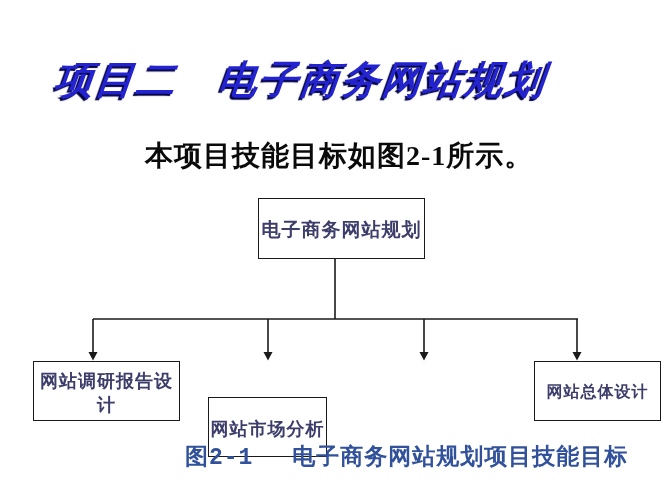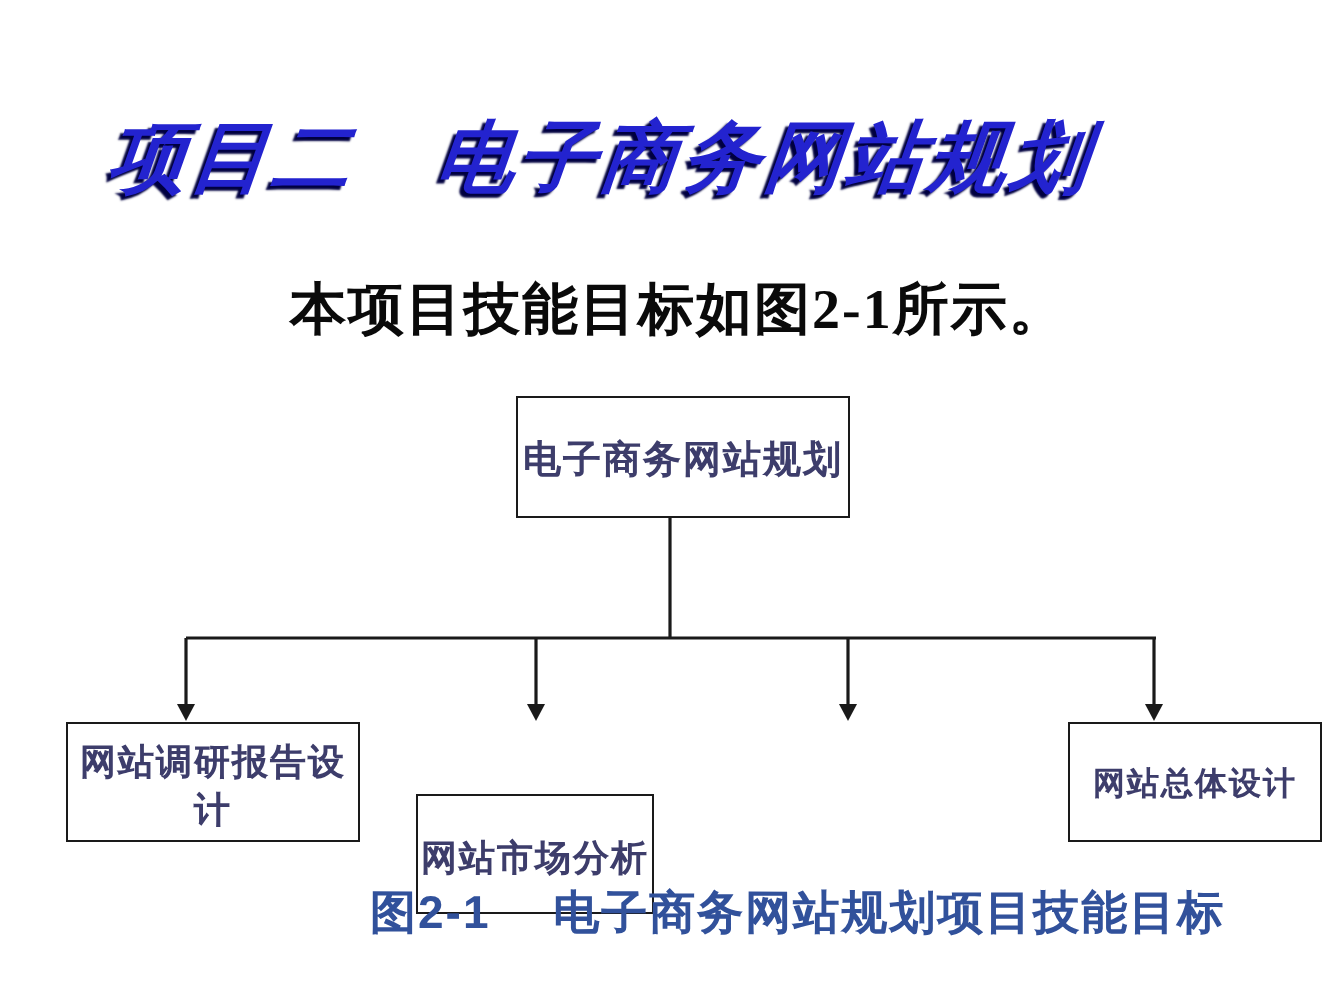--- a/index.html
+++ b/index.html
@@ -46,21 +46,21 @@
     padding-top:3px;
   }
   .node-root{left:258px;top:198px;width:167px;height:61px;font-size:19px;}
   .node-c1{left:33px; top:361px;width:147px;height:60px;font-size:18px;}
   .node-c2{left:208px;top:361px;width:119px;height:60px;font-size:18px;margin-top:36px;}
   .node-c3{left:361px;top:361px;width:127px;height:60px;font-size:17px;}
   .node-c4{left:513px;top:361px;width:127px;height:60px;font-size:16px;margin-left:21px;}
   
   .caption{
     position:absolute;left:185px;top:441px;
-    font-family:Liberation Sans, sans-serif;
+    font-family:Liberation Mono, monospace;
     font-size:23px;font-weight:bold;
     color:var(--caption-blue,#31519b);
     letter-spacing:1px;white-space:nowrap;
   }
 </style>
 </head>
 <body>
 
 <div class="slide">
 

